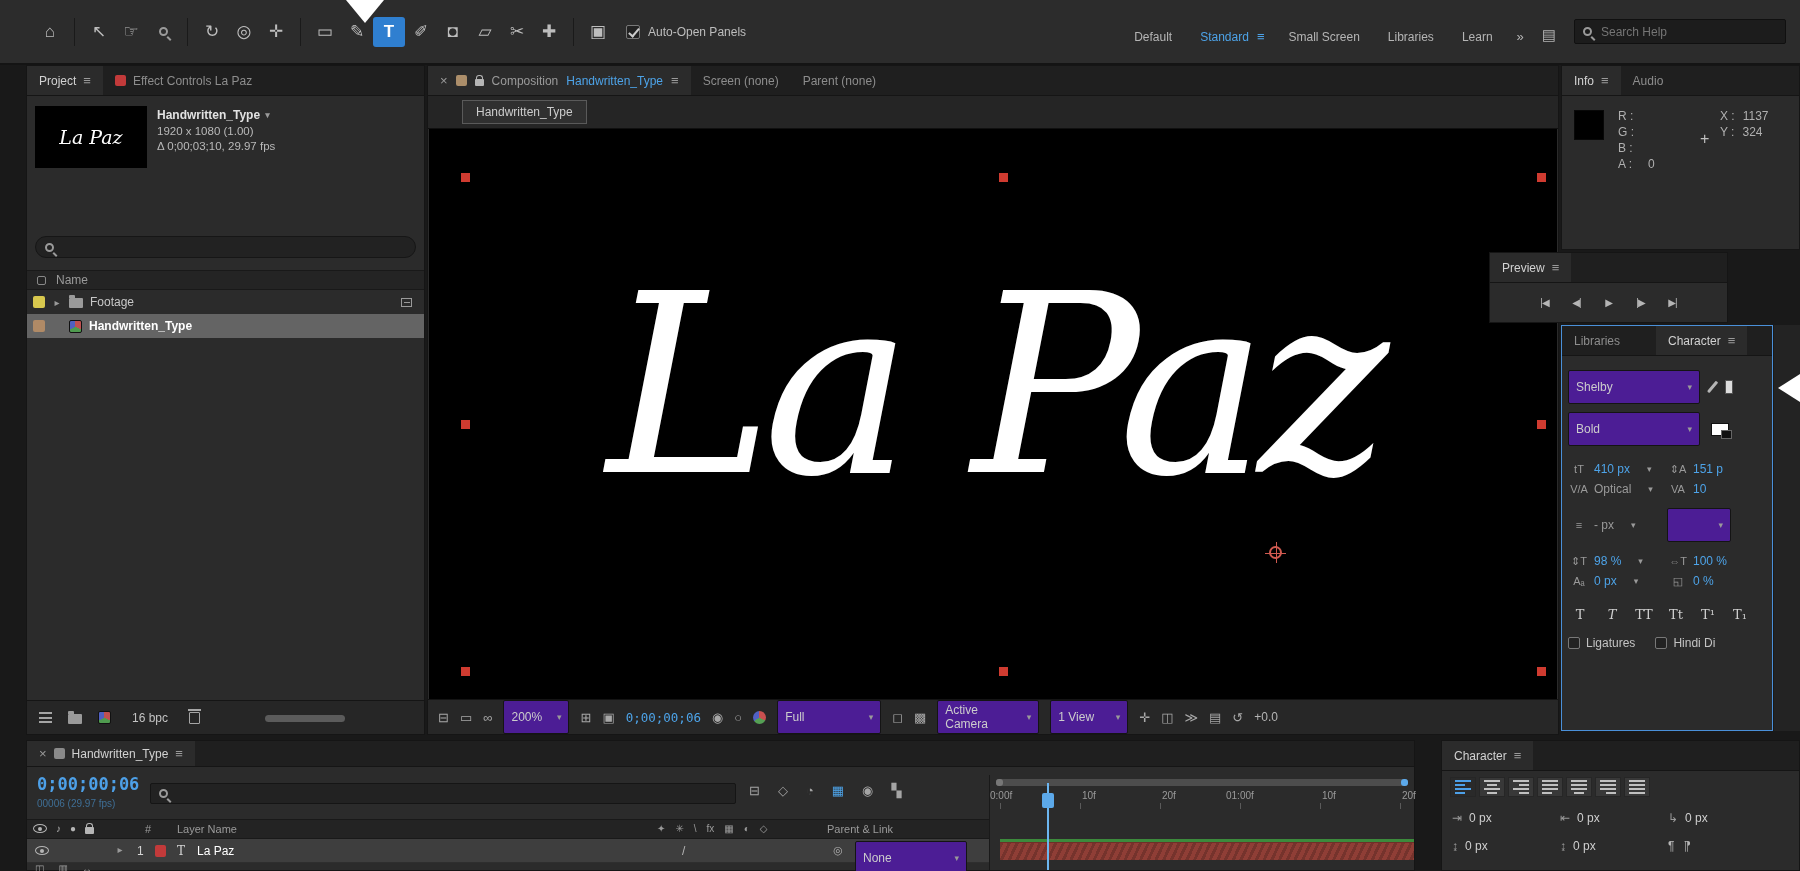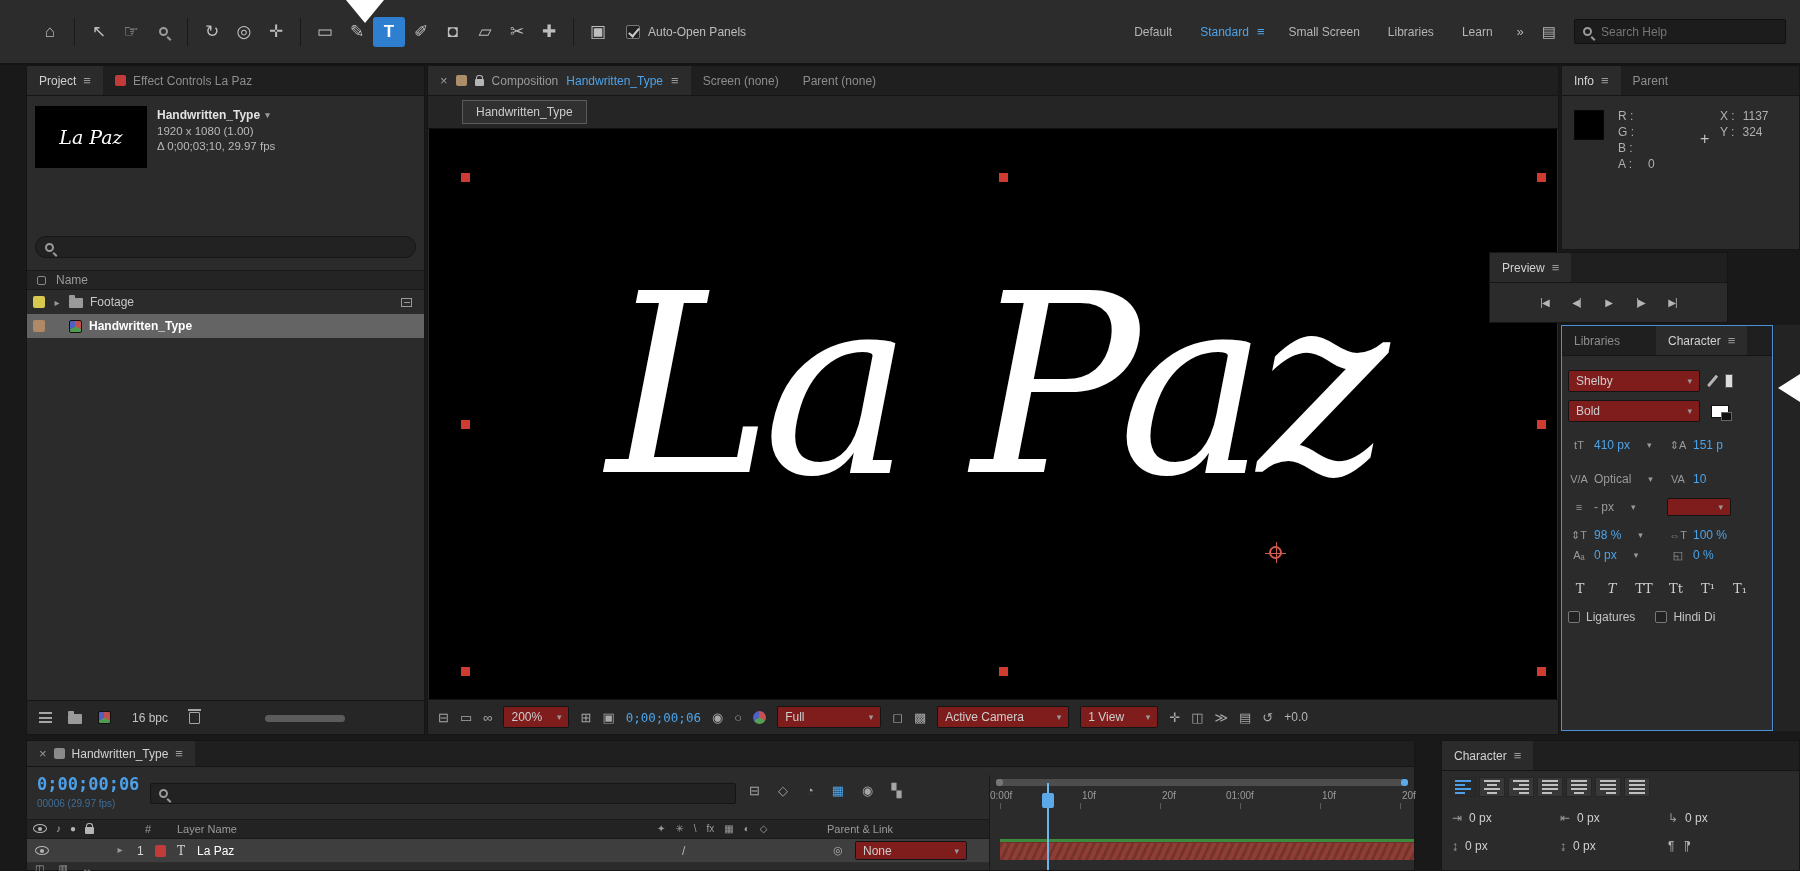--- a/index.html
+++ b/index.html
@@ -12,21 +12,21 @@
            border-bottom:2px solid #141414;display:flex;align-items:center;padding:0 14px 0 34px}
   .tool{width:32px;height:30px;display:flex;align-items:center;justify-content:center;
         font-size:17px;color:#bdbdbd;border-radius:3px;flex:none}
   .tool.active{background:#2f7fd0;color:#fff;font-weight:bold}
   .tsep{width:1px;height:28px;background:#1a1a1a;margin:0 8px;flex:none}
   .cb{width:14px;height:14px;border:1px solid #787878;background:#222;border-radius:2px;
       position:relative;flex:none}
   .cb.on::after{content:"";position:absolute;left:4px;top:0;width:4px;height:9px;
       border:2px solid #ccc;border-top:0;border-left:0;transform:rotate(40deg)}
   .cb-label{margin-left:8px;color:#bdbdbd}
-  .ws-group{margin-left:auto;display:flex;align-items:center}
+  .ws-group{margin-left:auto;display:flex;align-items:flex-end}
   .ws{padding:0 14px;color:#b5b5b5;white-space:nowrap}
   .ws.active{color:#4da3e8}
   .wsmenu{color:#4da3e8;margin:0 10px 0 -6px;font-size:13px}
   .overflow{color:#b5b5b5;margin:0 10px;font-size:13px}
   .wsbar{color:#b5b5b5;margin:0 8px;font-size:15px}
   .searchbox{display:flex;align-items:center;gap:7px;width:212px;height:25px;background:#1c1c1c;
              border:1px solid #101010;border-radius:2px;padding:0 8px;margin-left:10px;flex:none}
   .searchbox input{background:none;border:0;outline:0;color:#bbb;font:inherit;width:100%}
   .mag{width:9px;height:9px;border:2px solid #9a9a9a;border-radius:50%;position:relative;flex:none}
   .mag::after{content:"";position:absolute;width:2px;height:5px;background:#9a9a9a;left:7px;top:7px;
@@ -48,22 +48,22 @@
   .chev{color:#9a9a9a;font-size:9px}
   .blue{color:#4da3e8}
   .chip{width:12px;height:12px;border-radius:2px;display:inline-block;flex:none}
   .chip.red{background:#c23a3a;width:11px;height:11px}
   .chip.tan{background:#ac8e6a;width:11px;height:11px}
   .chip.grey{background:#8a8a8a;width:11px;height:11px}
   .chip.hollow{background:transparent;border:1px solid #888;width:9px;height:9px}
   .lockic{width:9px;height:7px;background:#b5b5b5;position:relative;margin-top:4px;border-radius:1px;flex:none}
   .lockic::before{content:"";position:absolute;left:1px;top:-4px;width:5px;height:4px;
       border:1.5px solid #b5b5b5;border-bottom:0;border-radius:3px 3px 0 0}
-  .dd{height:22px;background:#7f1d1d;border:1px solid #141414;border-radius:2px;display:flex;
-      align-items:center;justify-content:space-between;padding:8px 7px;color:#ccc;gap:6px}
+  .dd{height:22px;background:#4c1d95;border:1px solid #141414;border-radius:2px;display:flex;
+      align-items:center;justify-content:space-between;padding:16px 7px;color:#ccc;gap:6px}
 
   
   .proj{left:26px;top:65px;width:399px;height:670px}
   .proj-head{display:flex;gap:10px;padding:10px 8px}
   .thumb{width:112px;height:62px;background:#000;display:flex;align-items:center;justify-content:center;flex:none}
   .thumb-script{font-family:"DejaVu Serif",serif;font-style:italic;color:#fff;font-size:19px}
   .meta{display:flex;flex-direction:column;gap:3px;padding-top:2px;color:#b9b9b9;font-size:11.5px}
   .meta-name{color:#e2e2e2;font-weight:bold;font-size:12px;display:flex;align-items:center;gap:5px}
   .proj-search{margin:58px 8px 0;display:flex;align-items:center;gap:7px;height:22px;background:#222;
                border:1px solid #161616;border-radius:11px;padding:0 9px}
@@ -398,21 +398,21 @@
       <span class="tcblue">0;00;00;06</span>
       <span class="cfic">◉</span>
       <span class="cfic">○</span>
       <span class="rgbdot"></span>
       <div class="dd" style="width:104px">
         <span>Full</span>
         <span class="chev">▾</span>
       </div>
       <span class="cfic">◻</span>
       <span class="cfic">▩</span>
-      <div class="dd" style="width:132px">
+      <div class="dd" style="width:102px">
         <span>Active Camera</span>
         <span class="chev">▾</span>
       </div>
       <div class="dd" style="width:78px">
         <span>1 View</span>
         <span class="chev">▾</span>
       </div>
       <span class="cfic">✛</span>
       <span class="cfic">◫</span>
       <span class="cfic">≫</span>
@@ -422,21 +422,21 @@
     </div>
   </div>
 
   <div class="panel infop">
     <div class="tabs">
       <div class="tab active">
         <span>Info</span>
         <span class="menu-ic">≡</span>
       </div>
       <div class="tab">
-          <span>Parent</span>
+          <span>Audio</span>
         </div>
     </div>
     <div class="info-body">
       <div class="swatch"></div>
       <div class="chan">
         <div class="row">
             <span class="lb">R :</span>
             <span></span>
           </div>
         <div class="row">
@@ -518,21 +518,21 @@
           <span class="blue">410 px</span>
           <span class="chev">▾</span>
         </div>
       </div>
       <div class="ccol">
         <span class="cic">⇕A</span>
         <span class="blue">151 p</span>
       </div>
     </div>
 
-    <div class="crow two" style="margin-top:20px">
+    <div class="crow two" style="margin-top:6px">
       <div class="ccol">
         <span class="cic">V/A</span>
         <div class="cval">
           <span style="color:#9a9a9a">Optical</span>
           <span class="chev">▾</span>
         </div>
       </div>
       <div class="ccol">
         <span class="cic">VA</span>
         <span class="blue">10</span>

